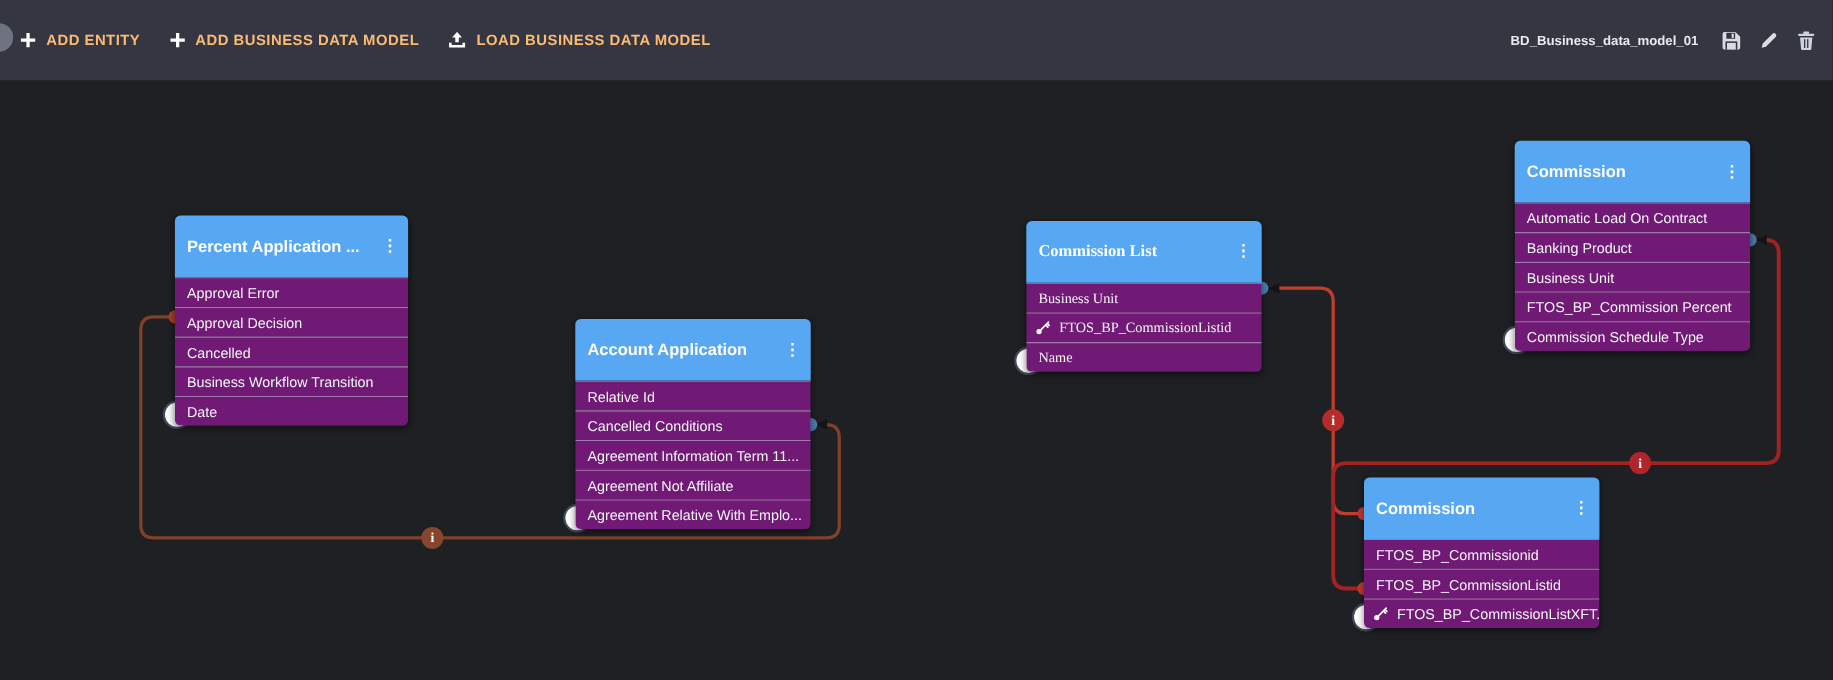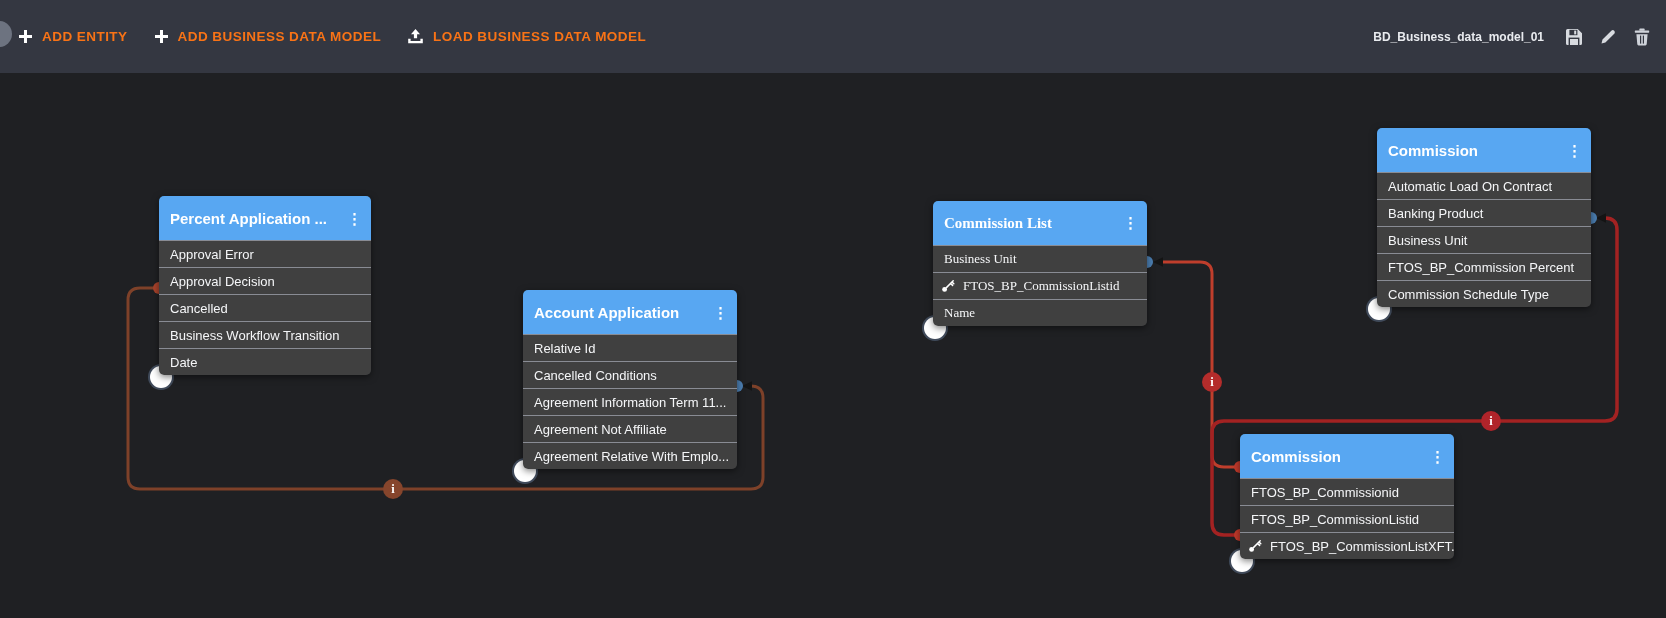--- a/index.html
+++ b/index.html
@@ -6,42 +6,42 @@
   html,body { width:1666px; height:618px; overflow:hidden; background:#1f2023;
               font-family:"Liberation Sans", sans-serif; }
 
   
   .toolbar { position:absolute; left:0; top:0; width:1666px; height:73px;
              background:#343741; display:flex; align-items:center; z-index:10; }
   .edge-circle { position:absolute; left:-14px; top:21px; width:26px; height:26px;
                  border-radius:50%; background:#6d7380; }
   .tb-left { display:flex; align-items:center; gap:26px; padding-left:18px; }
   .tb-btn { display:flex; align-items:center; gap:9px; color:#fff; cursor:pointer; }
-  .tb-btn .lbl { font-size:13.5px; font-weight:600; letter-spacing:.45px; color:#f97316; }
+  .tb-btn .lbl { font-size:13.5px; font-weight:600; letter-spacing:.45px; color:#fdba74; }
   .tb-right { margin-left:auto; display:flex; align-items:center; gap:17px; padding-right:16px; }
   .model-name { color:#e9ebef; font-size:12px; font-weight:600; margin-right:4px; }
   .tb-icon { display:flex; align-items:center; cursor:pointer; }
 
   
   .canvas { position:absolute; left:0; top:73px; width:1666px; height:545px;
             background:#1f2023; }
   .wires { position:absolute; left:0; top:0; z-index:1; }
 
   
   .entity { position:absolute; width:214px; z-index:3;
             box-shadow:0 2px 7px rgba(0,0,0,.5); border-radius:5px; }
-  .entity .hdr { position:relative; height:44px; background:#58a7f2;
+  .entity .hdr { position:relative; height:56px; background:#58a7f2;
                  border-radius:5px 5px 0 0; display:flex; align-items:center;
                  padding:0 26px 0 11px; }
   .entity .hdr .title { color:#fff; font-size:15px; font-weight:600;
                  white-space:nowrap; overflow:hidden; }
   .entity .menu { position:absolute; right:9px; top:50%; transform:translateY(-50%);
                  color:#fff; font-size:15px; font-weight:bold; line-height:1; cursor:pointer; }
   .entity .rows { border-radius:0 0 5px 5px; overflow:hidden; }
-  .row { height:27px; background:#404040; display:flex; align-items:center;
+  .row { height:27px; background:#701a75; display:flex; align-items:center;
          padding-left:11px; border-top:1px solid rgba(196,202,216,.55);
          color:#f5f6f8; font-size:13px; white-space:nowrap; overflow:hidden; }
   .row.keyrow { padding-left:8px; gap:8px; }
   .e1 { left:159px; top:123px; width:212px; }
   .e2 { left:523px; top:217px; }
   .e3 { left:933px; top:128px;font-family:Liberation Serif, serif; }
   .e4 { left:1377px; top:55px; }
   .e5 { left:1240px; top:361px; }
 
   

